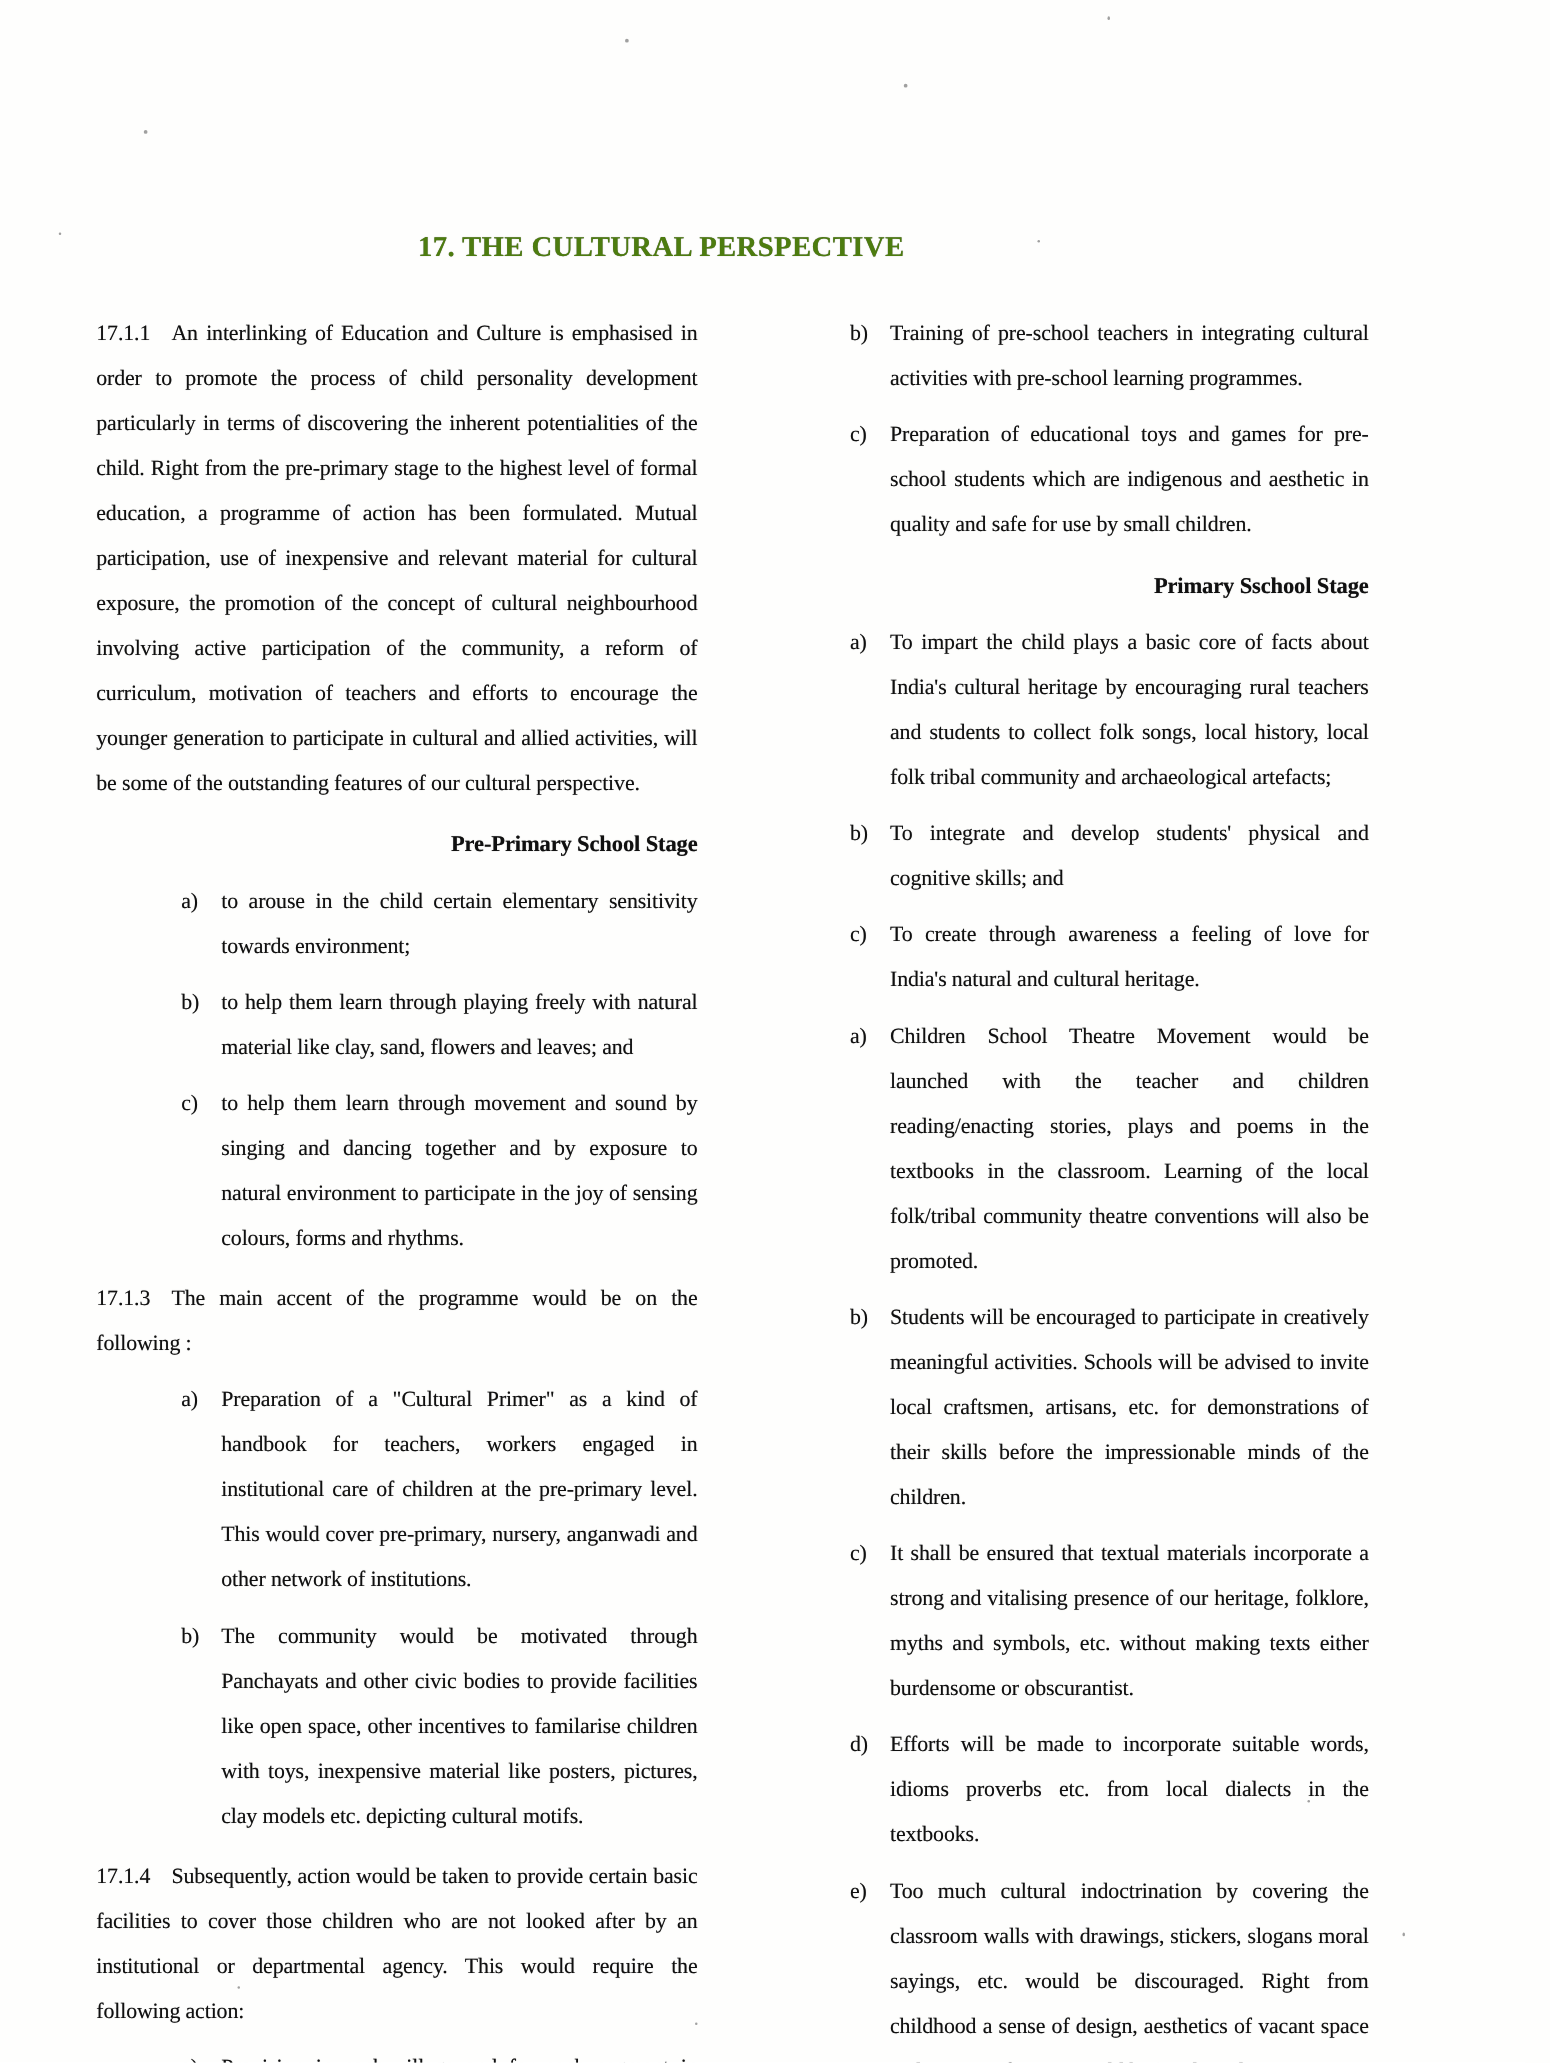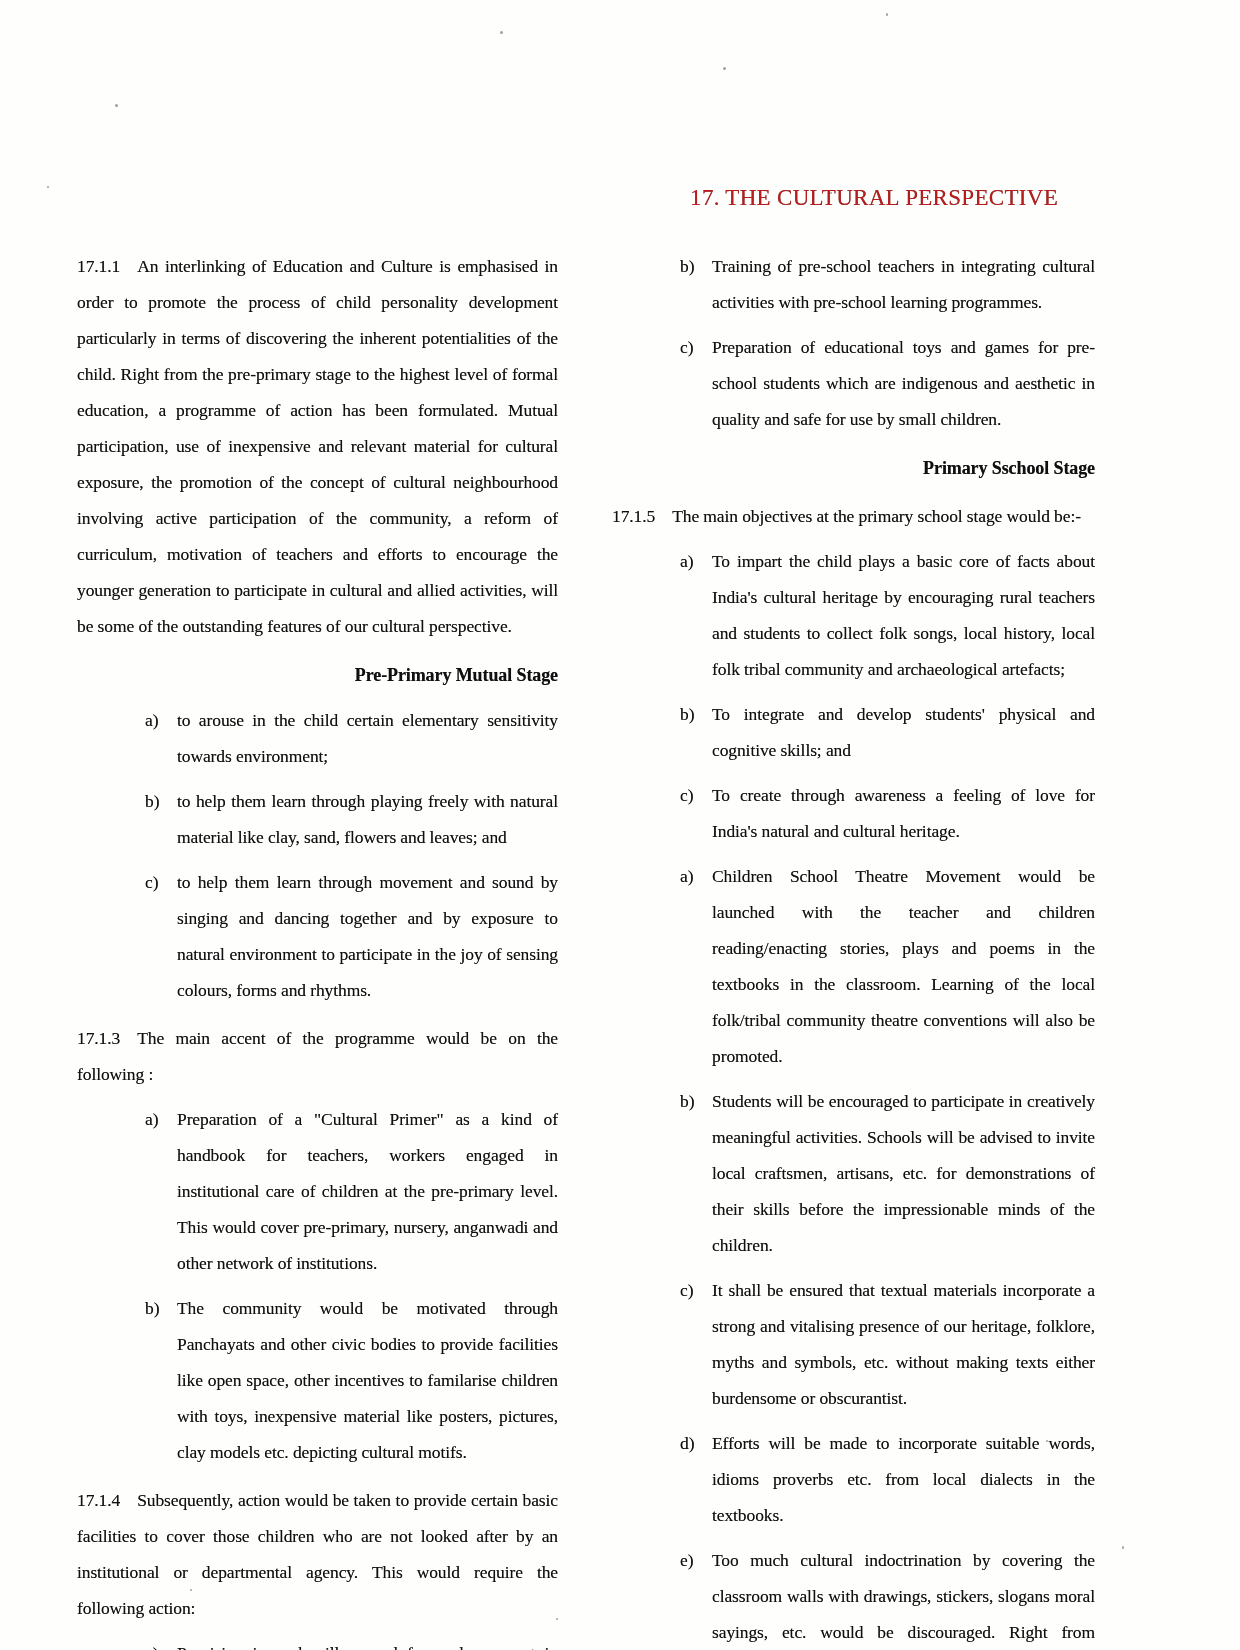--- a/index.html
+++ b/index.html
@@ -18,25 +18,25 @@
   .page {
     position: absolute;
     inset: 0;
     background: #fefefd;
   }
   .doc-title {
     position: absolute;
     top: 170px;
     left: 0;
     width: 1058px;
-    text-align: right;
+    text-align: center;
     font-size: 23px;
-    font-weight: 400;
+    font-weight: 700;
     letter-spacing: 0.3px;
-    color: #b91c1c;
+    color: #4d7c0f;
     text-shadow: 0 0 0.6px rgba(0,0,0,0.55);
   }
   .column {
     position: absolute;
     top: 248px;
     font-size: 17.5px;
     line-height: 36px;
     letter-spacing: -0.1px;
     text-align: justify;
     text-shadow: 0 0 0.55px rgba(0,0,0,0.5);
@@ -80,21 +80,21 @@
 <div class="page">
 
   <h1 class="doc-title">17. THE CULTURAL PERSPECTIVE</h1>
 
   <div class="column left">
 
     <div class="para">
       <span class="pnum">17.1.1</span><span>An interlinking of Education and Culture is emphasised in order to promote the process of child personality development particularly in terms of discovering the inherent potentialities of the child. Right from the pre-primary stage to the highest level of formal education, a programme of action has been formulated. Mutual participation, use of inexpensive and relevant material for cultural exposure, the promotion of the concept of cultural neighbourhood involving active participation of the community, a reform of curriculum, motivation of teachers and efforts to encourage the younger generation to participate in cultural and allied activities, will be some of the outstanding features of our cultural perspective.</span>
     </div>
 
-    <div class="sec-heading">Pre-Primary Mutual Stage</div>
+    <div class="sec-heading">Pre-Primary School Stage</div>
 
     <div class="item">
       <span class="ilabel">a)</span>
       <div class="itext">to arouse in the child certain elementary sensitivity towards environment;</div>
     </div>
     <div class="item">
       <span class="ilabel">b)</span>
       <div class="itext">to help them learn through playing freely with natural material like clay, sand, flowers and leaves; and</div>
     </div>
     <div class="item">
@@ -130,23 +130,20 @@
       <span class="ilabel">b)</span>
       <div class="itext">Training of pre-school teachers in integrating cultural activities with pre-school learning programmes.</div>
     </div>
     <div class="item">
       <span class="ilabel">c)</span>
       <div class="itext">Preparation of educational toys and games for pre-school students which are indigenous and aesthetic in quality and safe for use by small children.</div>
     </div>
 
     <div class="sec-heading">Primary Sschool Stage</div>
 
-    <div class="para">
-      <span class="pnum">17.1.5</span><span>The main objectives at the primary school stage would be:-</span>
-    </div>
     <div class="item">
       <span class="ilabel">a)</span>
       <div class="itext">To impart the child plays a basic core of facts about India's cultural heritage by encouraging rural teachers and students to collect folk songs, local history, local folk tribal community and archaeological artefacts;</div>
     </div>
     <div class="item">
       <span class="ilabel">b)</span>
       <div class="itext">To integrate and develop students' physical and cognitive skills; and</div>
     </div>
     <div class="item">
       <span class="ilabel">c)</span>

